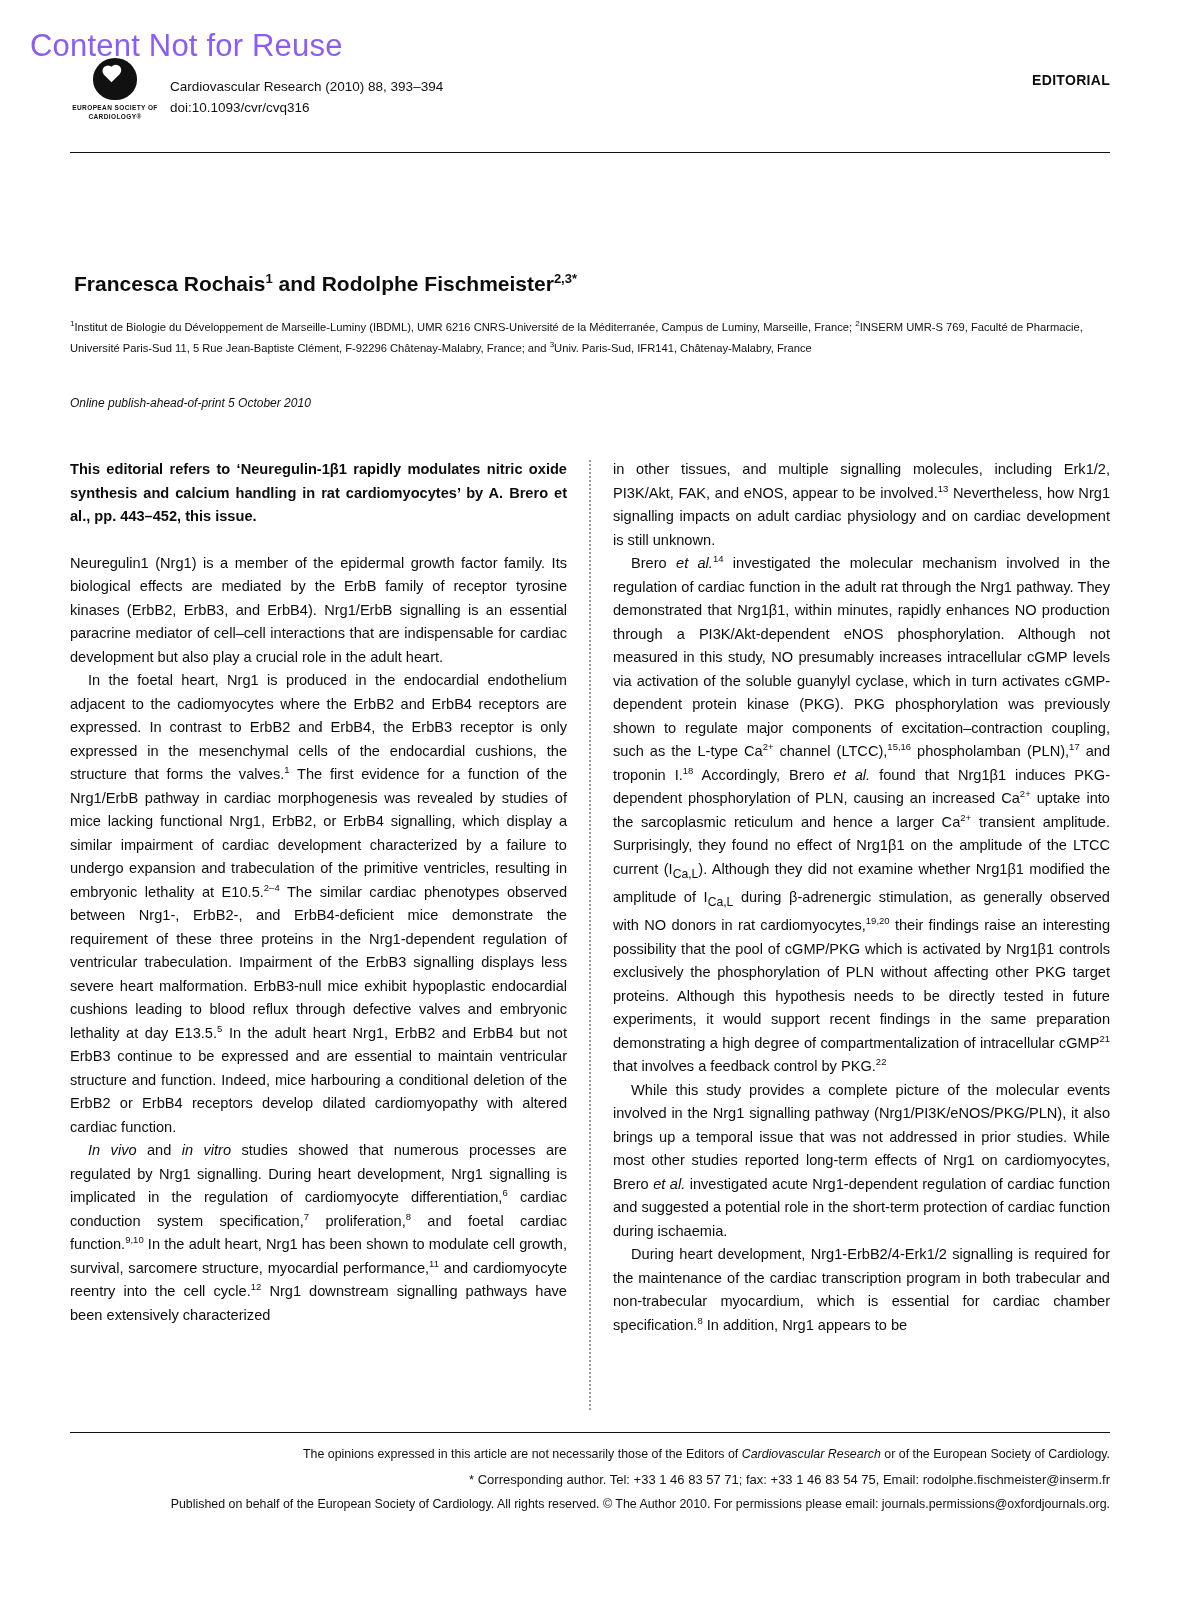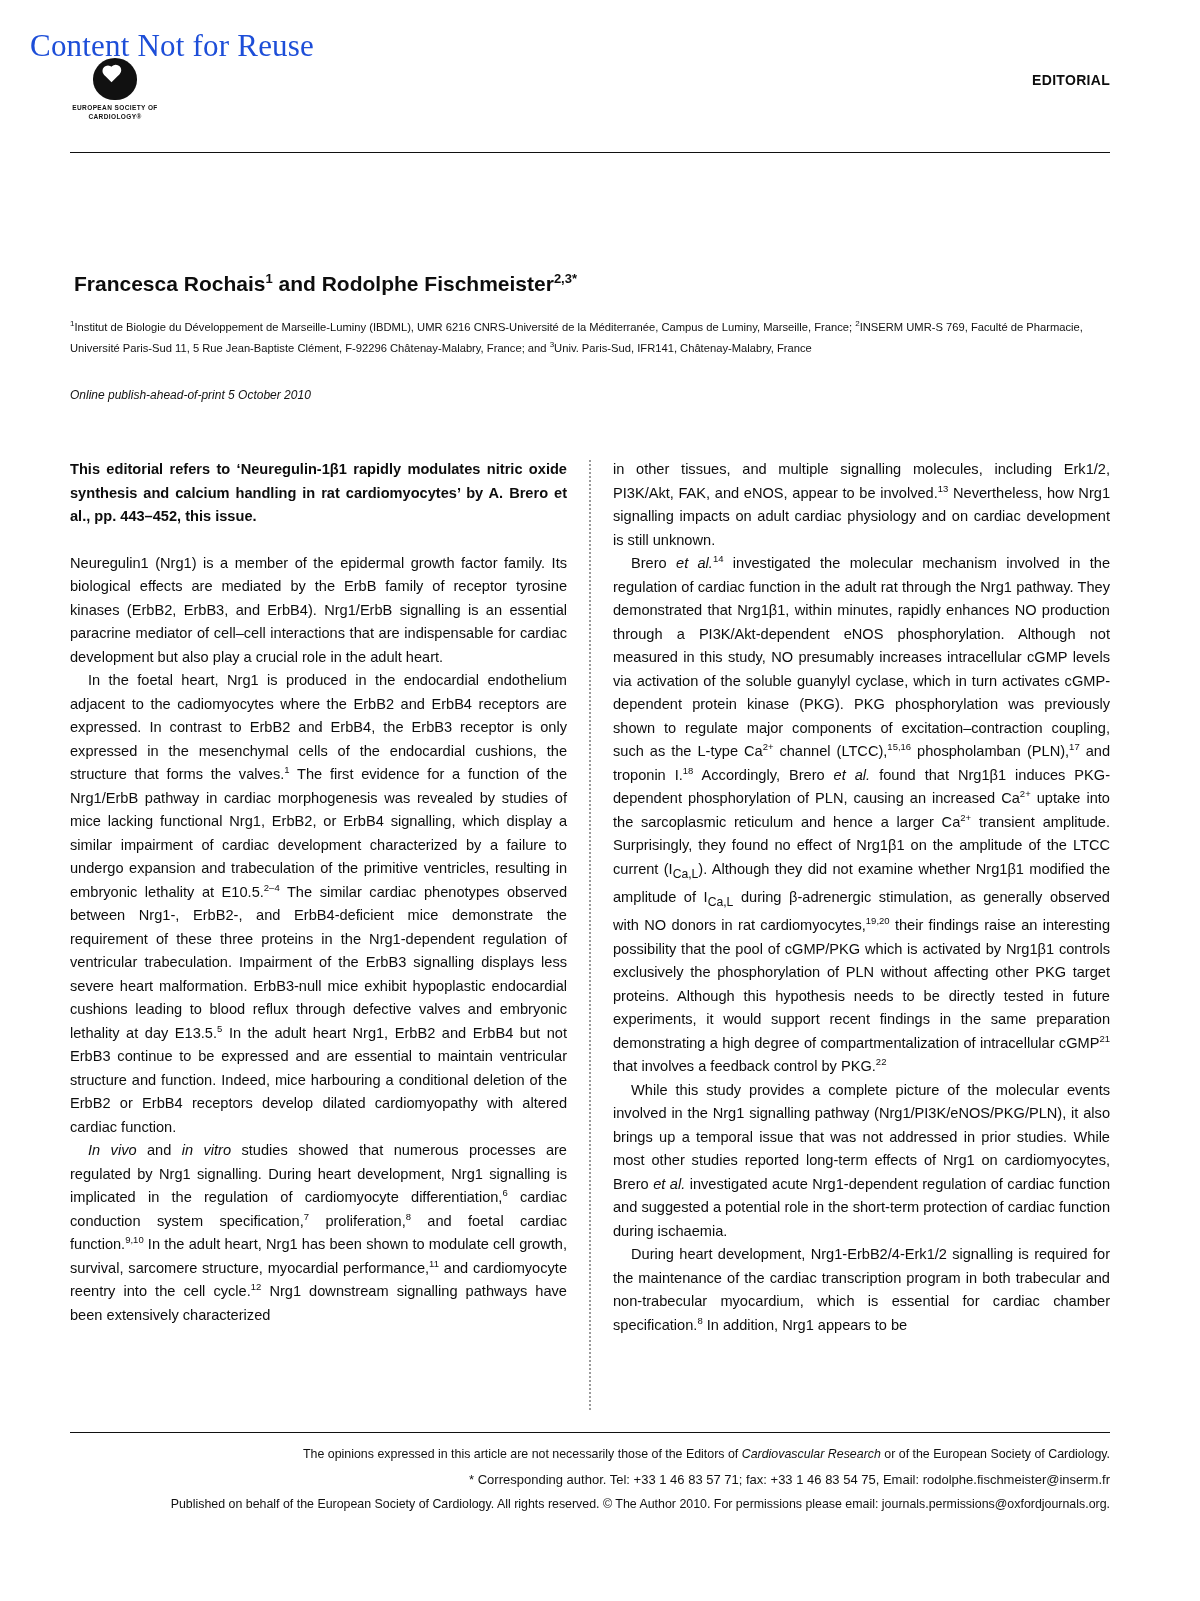--- a/index.html
+++ b/index.html
@@ -18,23 +18,23 @@
   .page {
     position: absolute;
     inset: 0;
     padding: 0;
   }
   .watermark {
     position: absolute;
     left: 30px;
     top: 28px;
     font-size: 31px;
-    color: #1d4ed8;
+    color: #8b5cf6;
     letter-spacing: 0.2px;
-    font-family: Liberation Serif, serif;
+    font-family: Liberation Sans, sans-serif;
     white-space: nowrap;
     z-index: 5;
   }
 
   
   .header {
     position: absolute;
     left: 70px;
     top: 58px;
     width: 1040px;
@@ -143,21 +143,21 @@
     top: 315px;
     width: 1040px;
     font-size: 11.2px;
     line-height: 17px;
     color: #111;
   }
   .affil sup { font-size: 8px; }
   .pubdate {
     position: absolute;
     left: 70px;
-    top: 388px;
+    top: 396px;
     font-size: 12px;
     font-style: italic;
     color: #111;
   }
 
   
   .columns {
     position: absolute;
     left: 70px;
     top: 458px;
@@ -214,20 +214,24 @@
   <div class="watermark">Content Not for Reuse</div>
 
   <div class="header">
     <div class="logo">
       <div class="logo-mark">
         <div class="disc"></div>
         <div class="heart"></div>
       </div>
       <div class="logo-text">EUROPEAN SOCIETY OF CARDIOLOGY®</div>
     </div>
+    <div class="journal-ref">
+      <div>Cardiovascular Research (2010) 88, 393–394</div>
+      <div>doi:10.1093/cvr/cvq316</div>
+    </div>
     <div class="editorial-label">EDITORIAL</div>
   </div>
   <div class="rule rule-top"></div>
 
 
   <div class="authors">
     <span>Francesca Rochais</span><sup>1</sup><span> and Rodolphe Fischmeister</span><sup>2,3*</sup>
   </div>
 
   <div class="affil">

